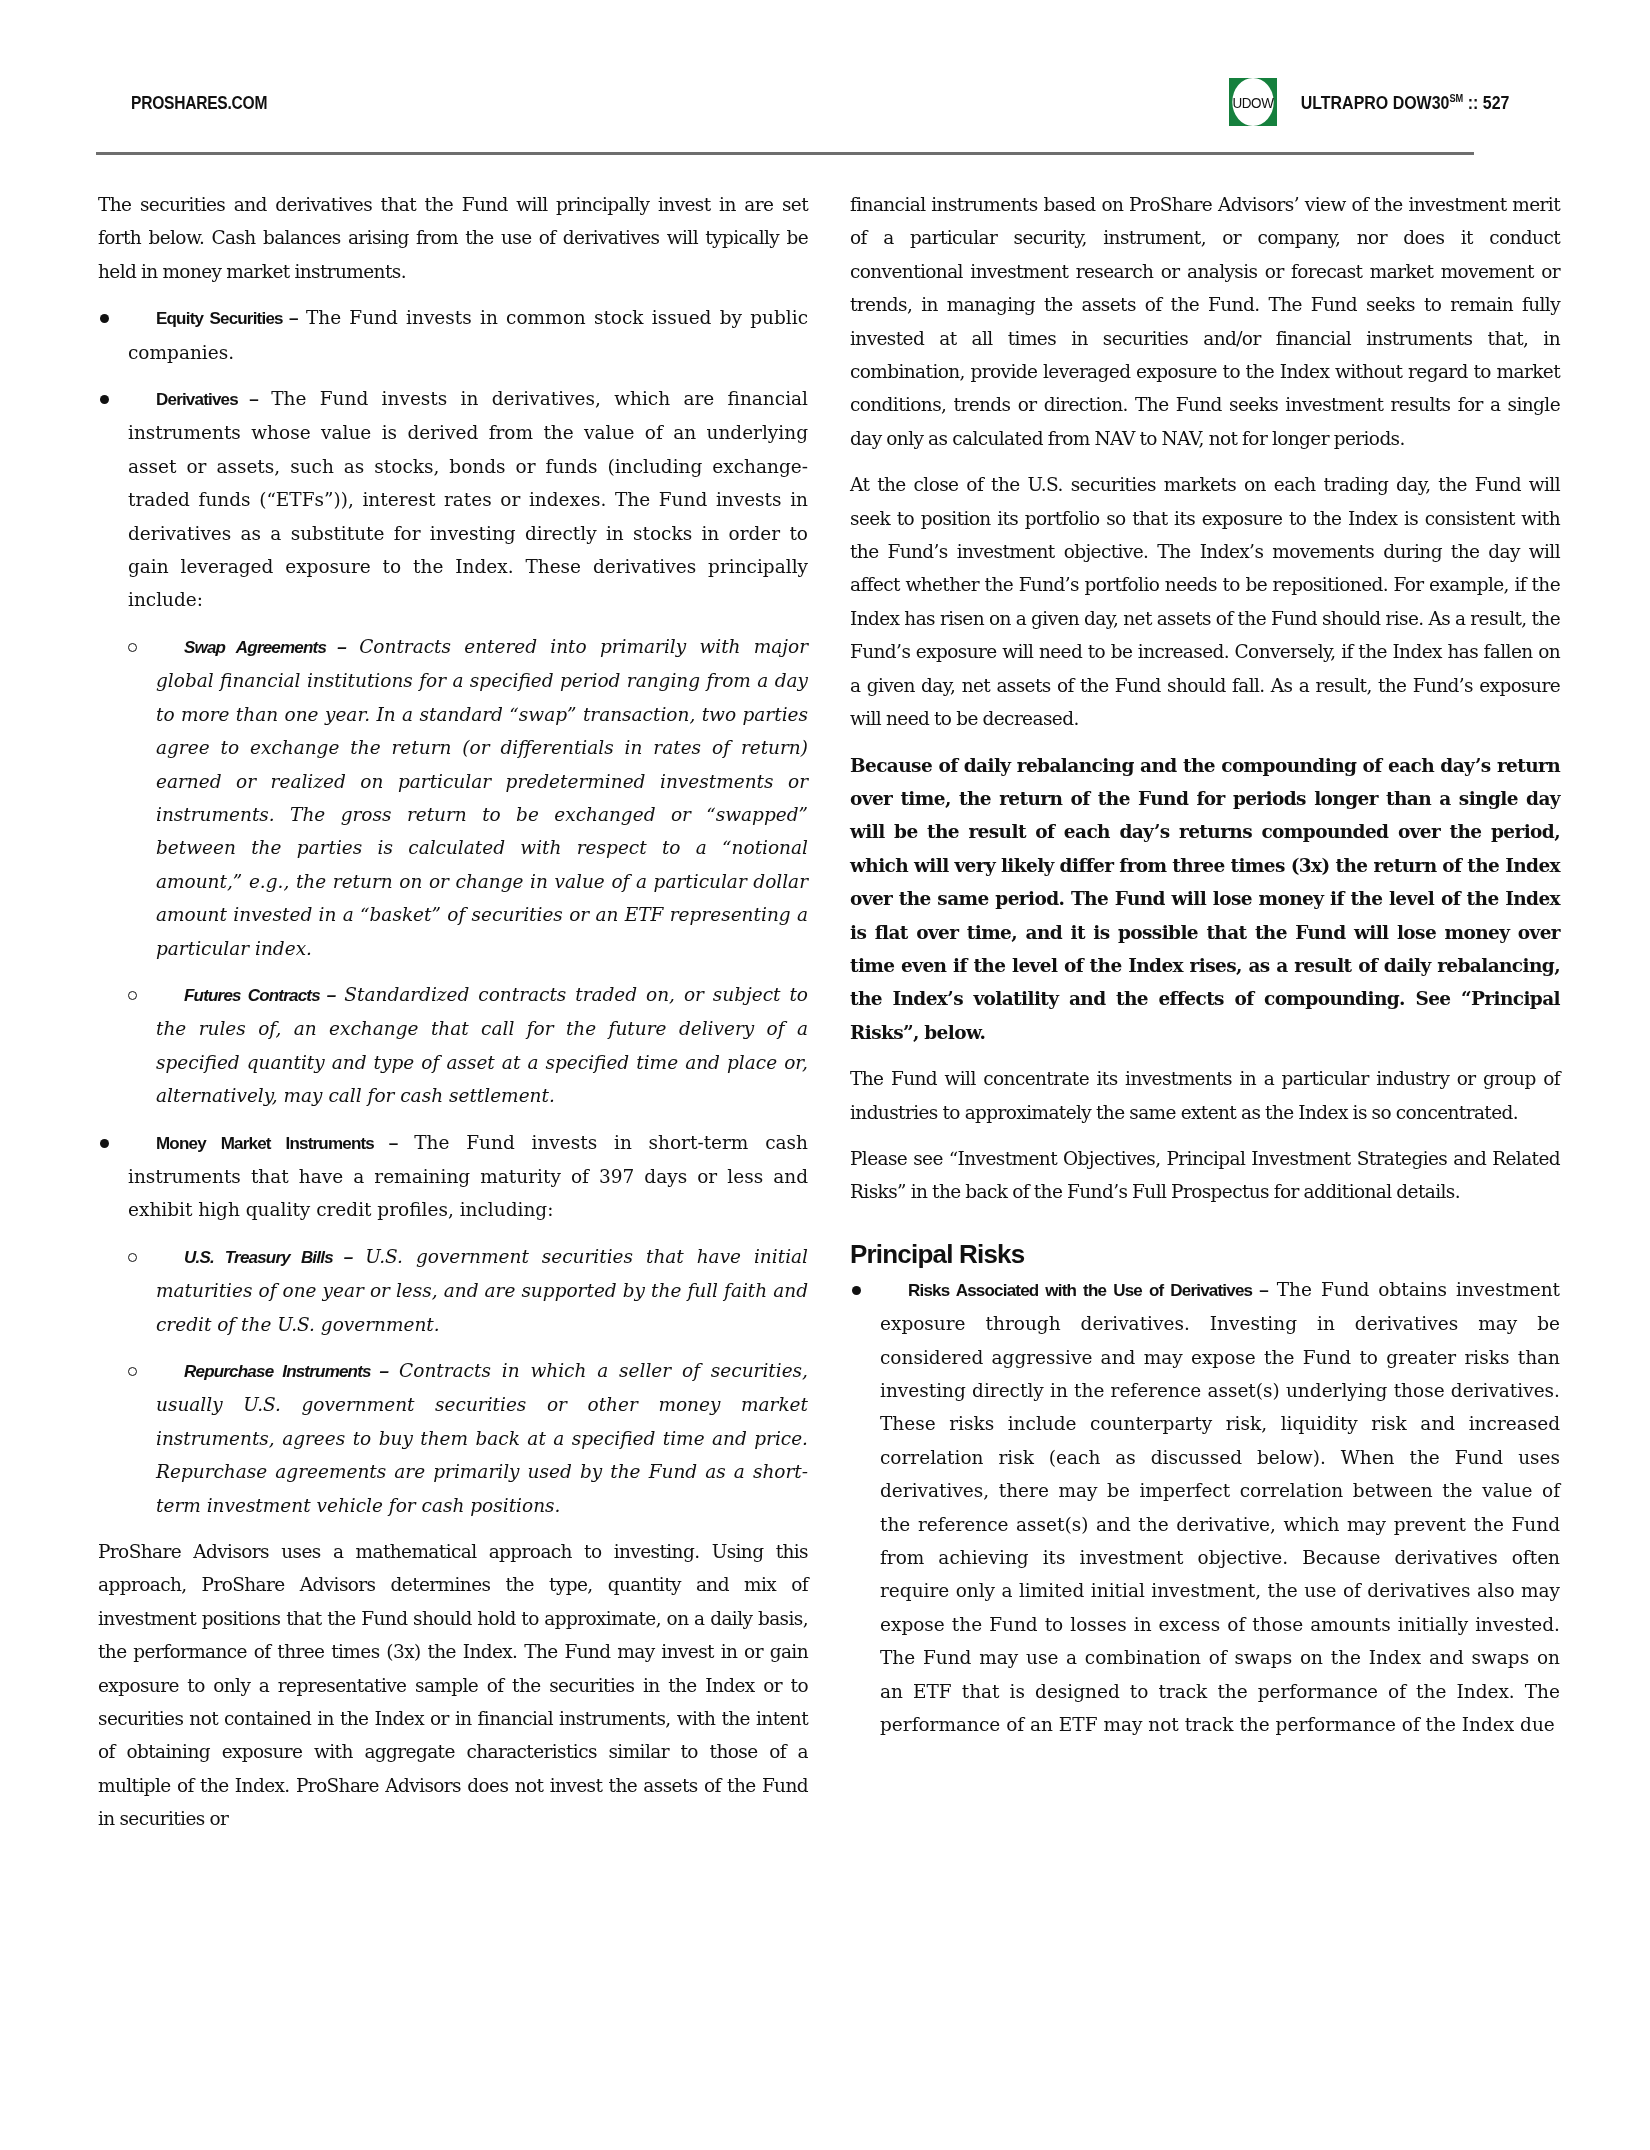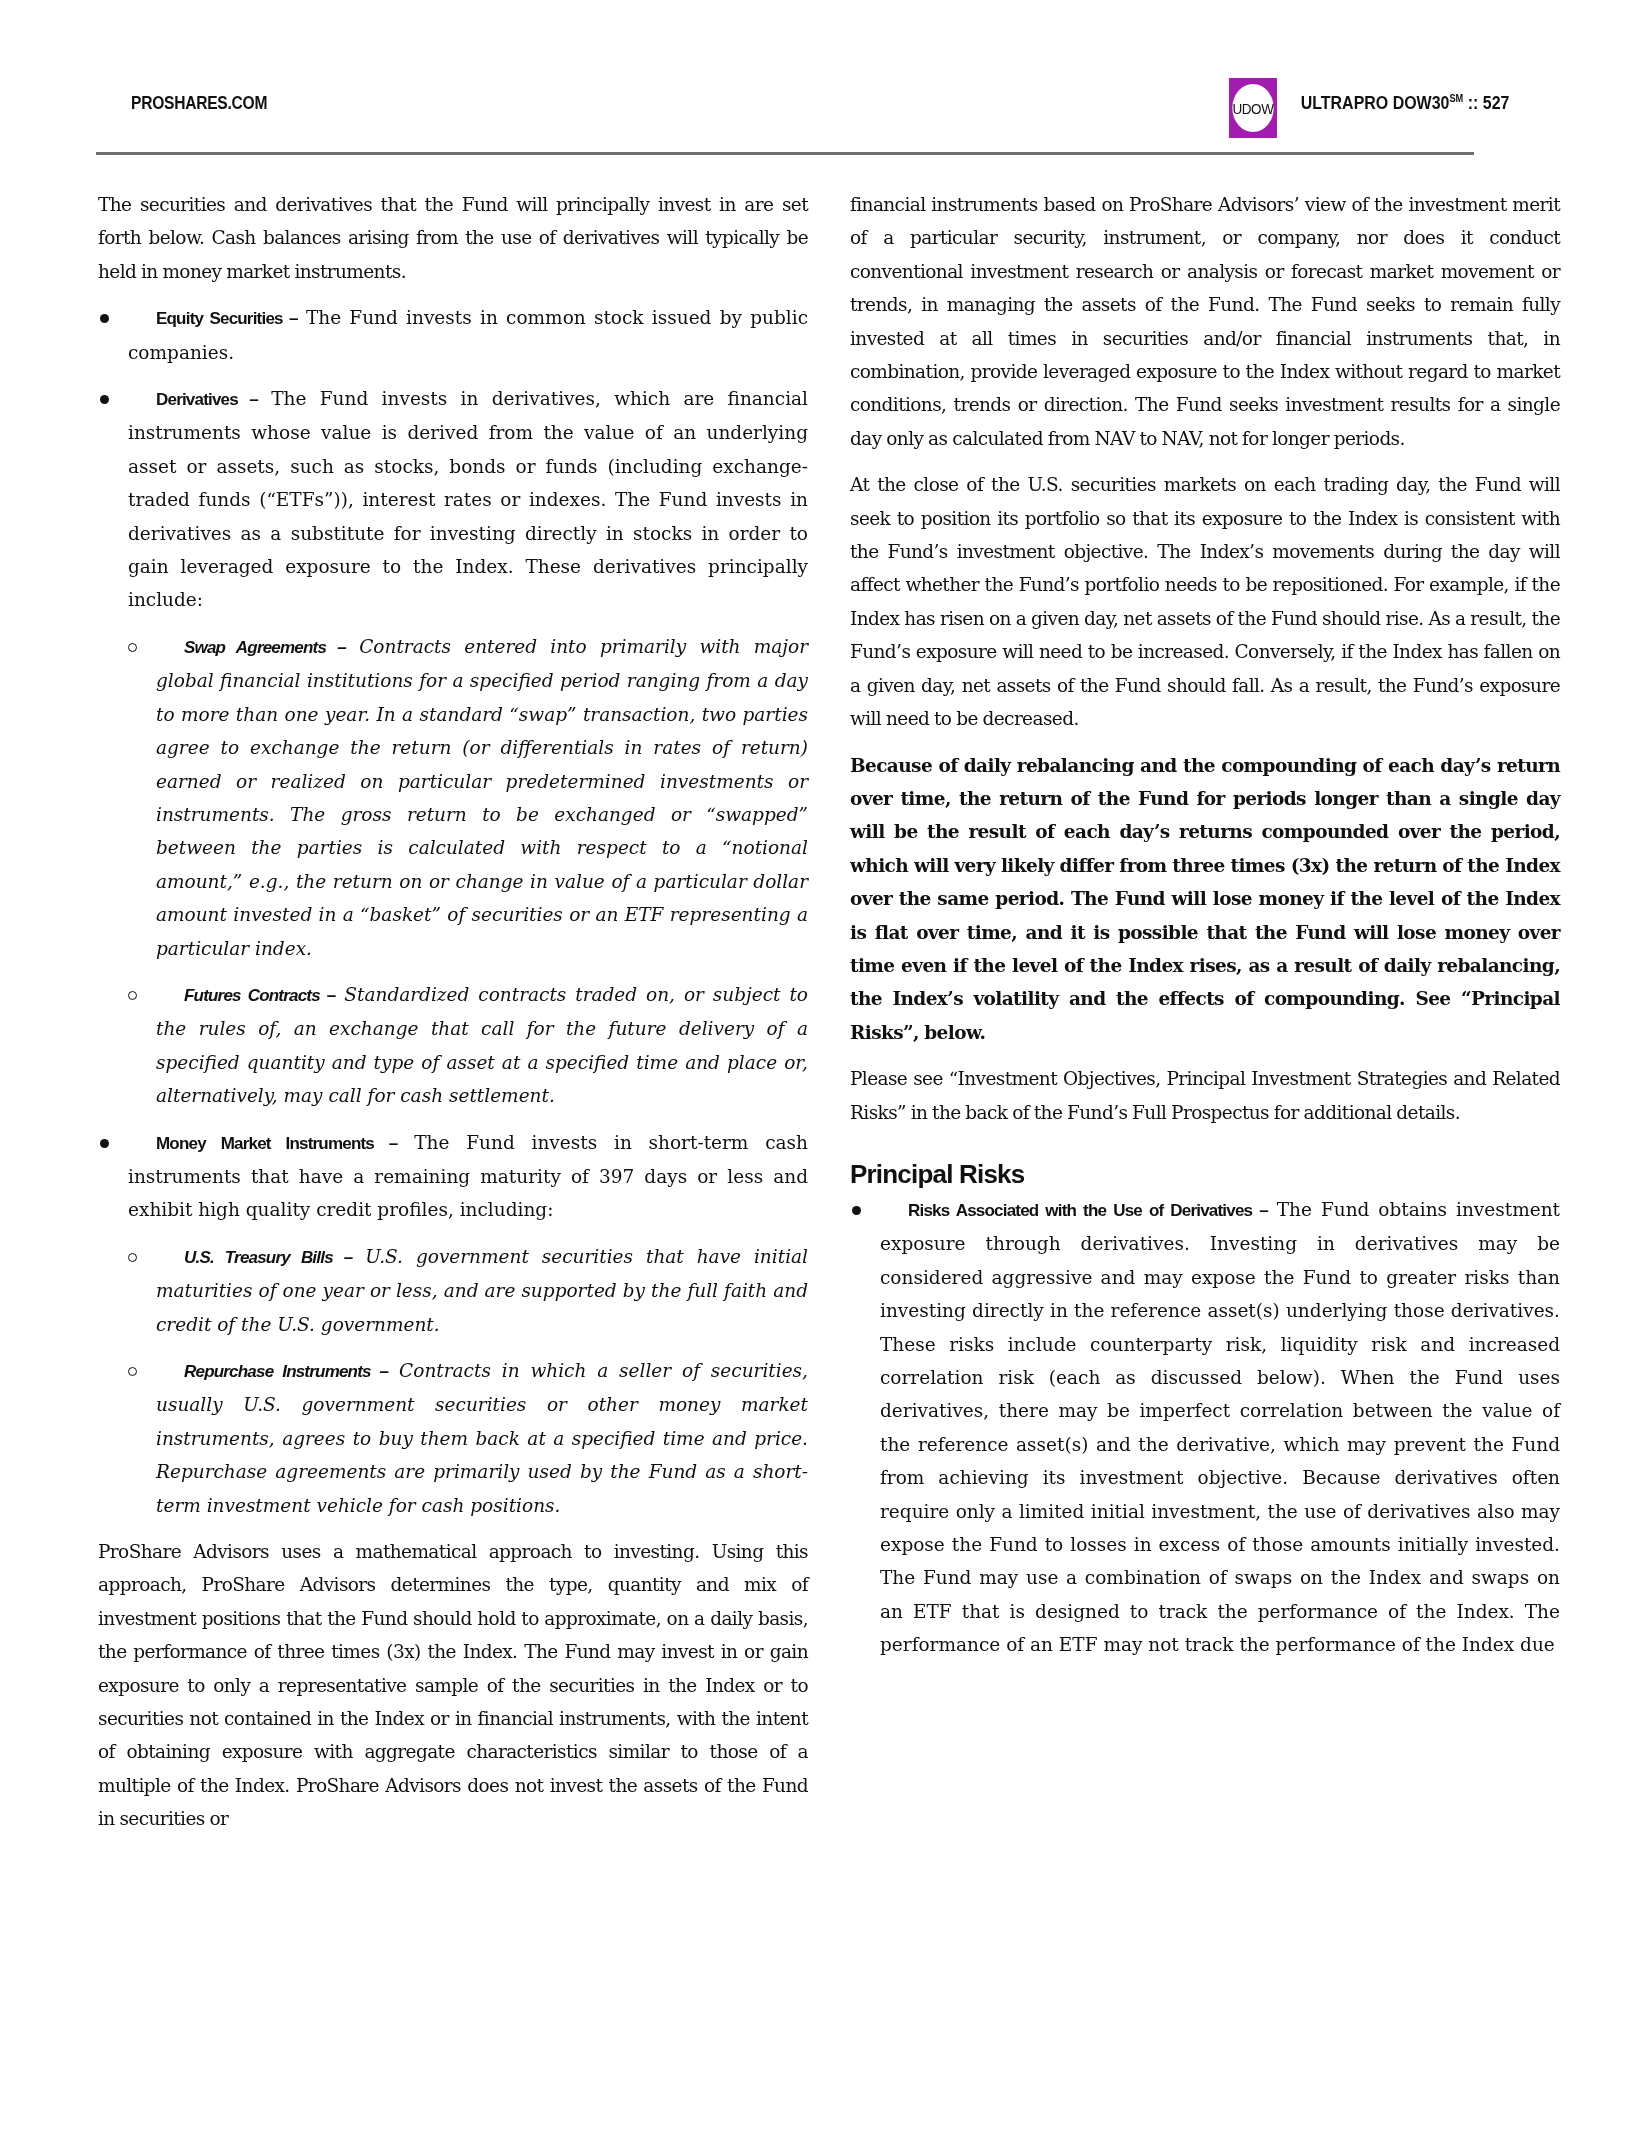--- a/index.html
+++ b/index.html
@@ -1,19 +1,19 @@
 <!DOCTYPE html>
 <html><head>
 <meta charset="utf-8">
 <style>
   html, body { margin: 0; padding: 0; background: #ffffff; }
   body { width: 1650px; height: 2150px; position: relative; overflow: hidden; color: #111; }
   .header { position: absolute; left: 96px; top: 82px; width: 1378px; height: 44px; margin-left: 35px; }
   .site { position: absolute; left: 0; top: 10px; font-family: "Liberation Sans", sans-serif; font-weight: bold; font-size: 19px; letter-spacing: -0.3px; transform: scaleX(0.82); transform-origin: left center; }
-  .badge { position: absolute; left: 1098px; top: -4px; width: 48px; height: 60px; background: #a21caf; display: flex; align-items: center; justify-content: center; }
+  .badge { position: absolute; left: 1098px; top: -4px; width: 48px; height: 48px; background: #15803d; display: flex; justify-content: center; }
   .badge-inner { width: 46px; height: 48px; border-radius: 50%; background: #fff; display: flex; align-items: center; justify-content: center; font-family: "Liberation Sans", sans-serif; font-size: 15px; letter-spacing: -0.5px; transform: scaleX(0.9); }
   .fund-title { position: absolute; right: 0; top: 10px; font-family: "Liberation Sans", sans-serif; font-weight: bold; font-size: 19px; white-space: nowrap; transform: scaleX(0.84); transform-origin: right center; }
   .fund-title sup { font-size: 11px; }
   .rule { position: absolute; left: 96px; top: 152px; width: 1378px; height: 3px; background: #6e6e6e; }
 
   .col { position: absolute; top: 188px; width: 710px; font-family: "DejaVu Serif", serif; font-size: 18.5px; line-height: 33.4px; text-align: justify; }
   .col-left { left: 98px; }
   .col-right { left: 850px; }
   .col p { margin: 0 0 13px 0; letter-spacing: -0.6px; word-spacing: -0.5px; }
   .label { font-family: "Liberation Sans", sans-serif; font-weight: bold; font-size: 17px; letter-spacing: -0.8px; margin-left: 28px; }
@@ -68,18 +68,19 @@
     <span class="label">Repurchase Instruments –</span><span> Contracts in which a seller of securities, usually U.S. government securities or other money market instruments, agrees to buy them back at a specified time and price. Repurchase agreements are primarily used by the Fund as a short-term investment vehicle for cash positions.</span>
   </div>
 
   <p>ProShare Advisors uses a mathematical approach to investing. Using this approach, ProShare Advisors determines the type, quantity and mix of investment positions that the Fund should hold to approximate, on a daily basis, the performance of three times (3x) the Index. The Fund may invest in or gain exposure to only a representative sample of the securities in the Index or to securities not contained in the Index or in financial instruments, with the intent of obtaining exposure with aggregate characteristics similar to those of a multiple of the Index. ProShare Advisors does not invest the assets of the Fund in securities or</p>
 </div>
 
 <div class="col col-right">
   <p>financial instruments based on ProShare Advisors’ view of the investment merit of a particular security, instrument, or company, nor does it conduct conventional investment research or analysis or forecast market movement or trends, in managing the assets of the Fund. The Fund seeks to remain fully invested at all times in securities and/or financial instruments that, in combination, provide leveraged exposure to the Index without regard to market conditions, trends or direction. The Fund seeks investment results for a single day only as calculated from NAV to NAV, not for longer periods.</p>
   <p>At the close of the U.S. securities markets on each trading day, the Fund will seek to position its portfolio so that its exposure to the Index is consistent with the Fund’s investment objective. The Index’s movements during the day will affect whether the Fund’s portfolio needs to be repositioned. For example, if the Index has risen on a given day, net assets of the Fund should rise. As a result, the Fund’s exposure will need to be increased. Conversely, if the Index has fallen on a given day, net assets of the Fund should fall. As a result, the Fund’s exposure will need to be decreased.</p>
   <p class="bold-para">Because of daily rebalancing and the compounding of each day’s return over time, the return of the Fund for periods longer than a single day will be the result of each day’s returns compounded over the period, which will very likely differ from three times (3x) the return of the Index over the same period. The Fund will lose money if the level of the Index is flat over time, and it is possible that the Fund will lose money over time even if the level of the Index rises, as a result of daily rebalancing, the Index’s volatility and the effects of compounding. See “Principal Risks”, below.</p>
+  <p>The Fund will concentrate its investments in a particular industry or group of industries to approximately the same extent as the Index is so concentrated.</p>
   <p>Please see “Investment Objectives, Principal Investment Strategies and Related Risks” in the back of the Fund’s Full Prospectus for additional details.</p>
   <div class="section-h">Principal Risks</div>
   <div class="bul">
     <span class="label">Risks Associated with the Use of Derivatives –</span><span> The Fund obtains investment exposure through derivatives. Investing in derivatives may be considered aggressive and may expose the Fund to greater risks than investing directly in the reference asset(s) underlying those derivatives. These risks include counterparty risk, liquidity risk and increased correlation risk (each as discussed below). When the Fund uses derivatives, there may be imperfect correlation between the value of the reference asset(s) and the derivative, which may prevent the Fund from achieving its investment objective. Because derivatives often require only a limited initial investment, the use of derivatives also may expose the Fund to losses in excess of those amounts initially invested. The Fund may use a combination of swaps on the Index and swaps on an ETF that is designed to track the performance of the Index. The performance of an ETF may not track the performance of the Index due</span>
   </div>
 </div>
 
 </body></html>

